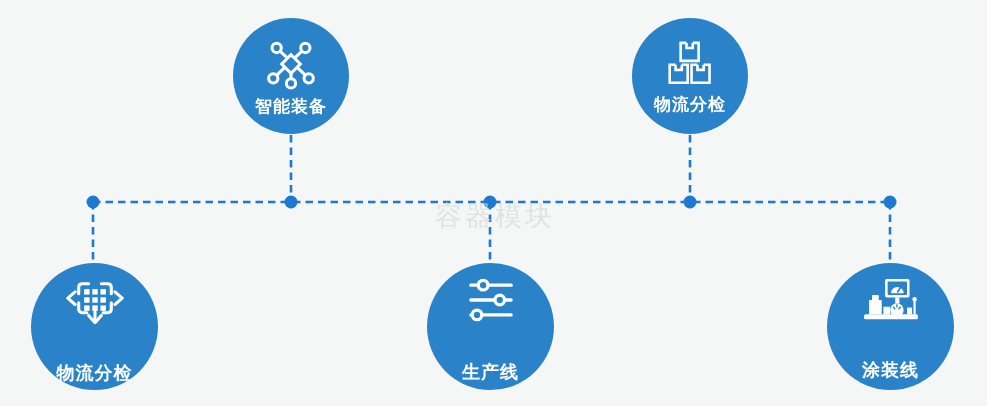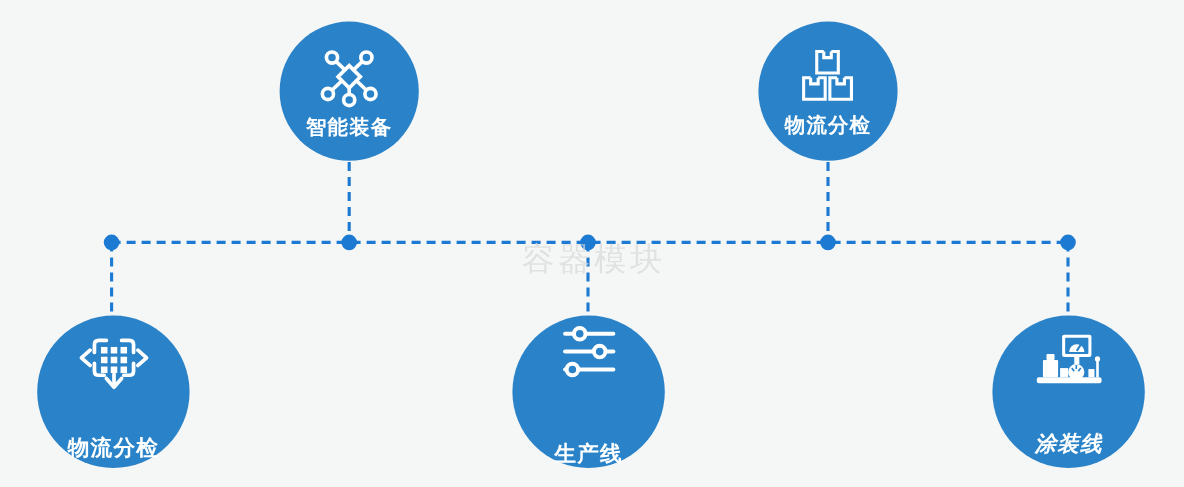--- a/index.html
+++ b/index.html
@@ -10,22 +10,22 @@
   .connectors{position:absolute;left:0;top:0;width:987px;height:406px;}
   .node{
     position:absolute;border-radius:50%;background:#2a83c8;
     display:flex;flex-direction:column;align-items:center;justify-content:center;
   }
   .node-top{width:116px;height:116px;}
   .node-bottom{width:127px;height:127px;gap:28px;}
   #node-smart-equipment{left:233px;top:18px;}
   #node-warehouse{left:632px;top:18px;}
   #node-sorting{left:31px;top:263px;}
-  #node-production{left:427px;top:263px;justify-content:space-between;}
-  #node-painting{left:827px;top:263px;font-style:italic;}
+  #node-production{left:427px;top:263px;}
+  #node-painting{left:827px;top:263px;}
   .node .icon-wrap{display:flex;align-items:center;justify-content:center;margin-top:2px;}
   .node .label{
     color:#ffffff;font-weight:bold;letter-spacing:1px;margin-top:4px;white-space:nowrap;
   }
   .node-top .label{font-size:17px;}
   .node-bottom .label{font-size:18px;}
   .watermark{
     position:absolute;left:495px;top:216px;transform:translate(-50%,-50%);
     font-size:27px;font-weight:400;letter-spacing:3px;color:#d9d9d9;opacity:0.7;
     white-space:nowrap;pointer-events:none;

